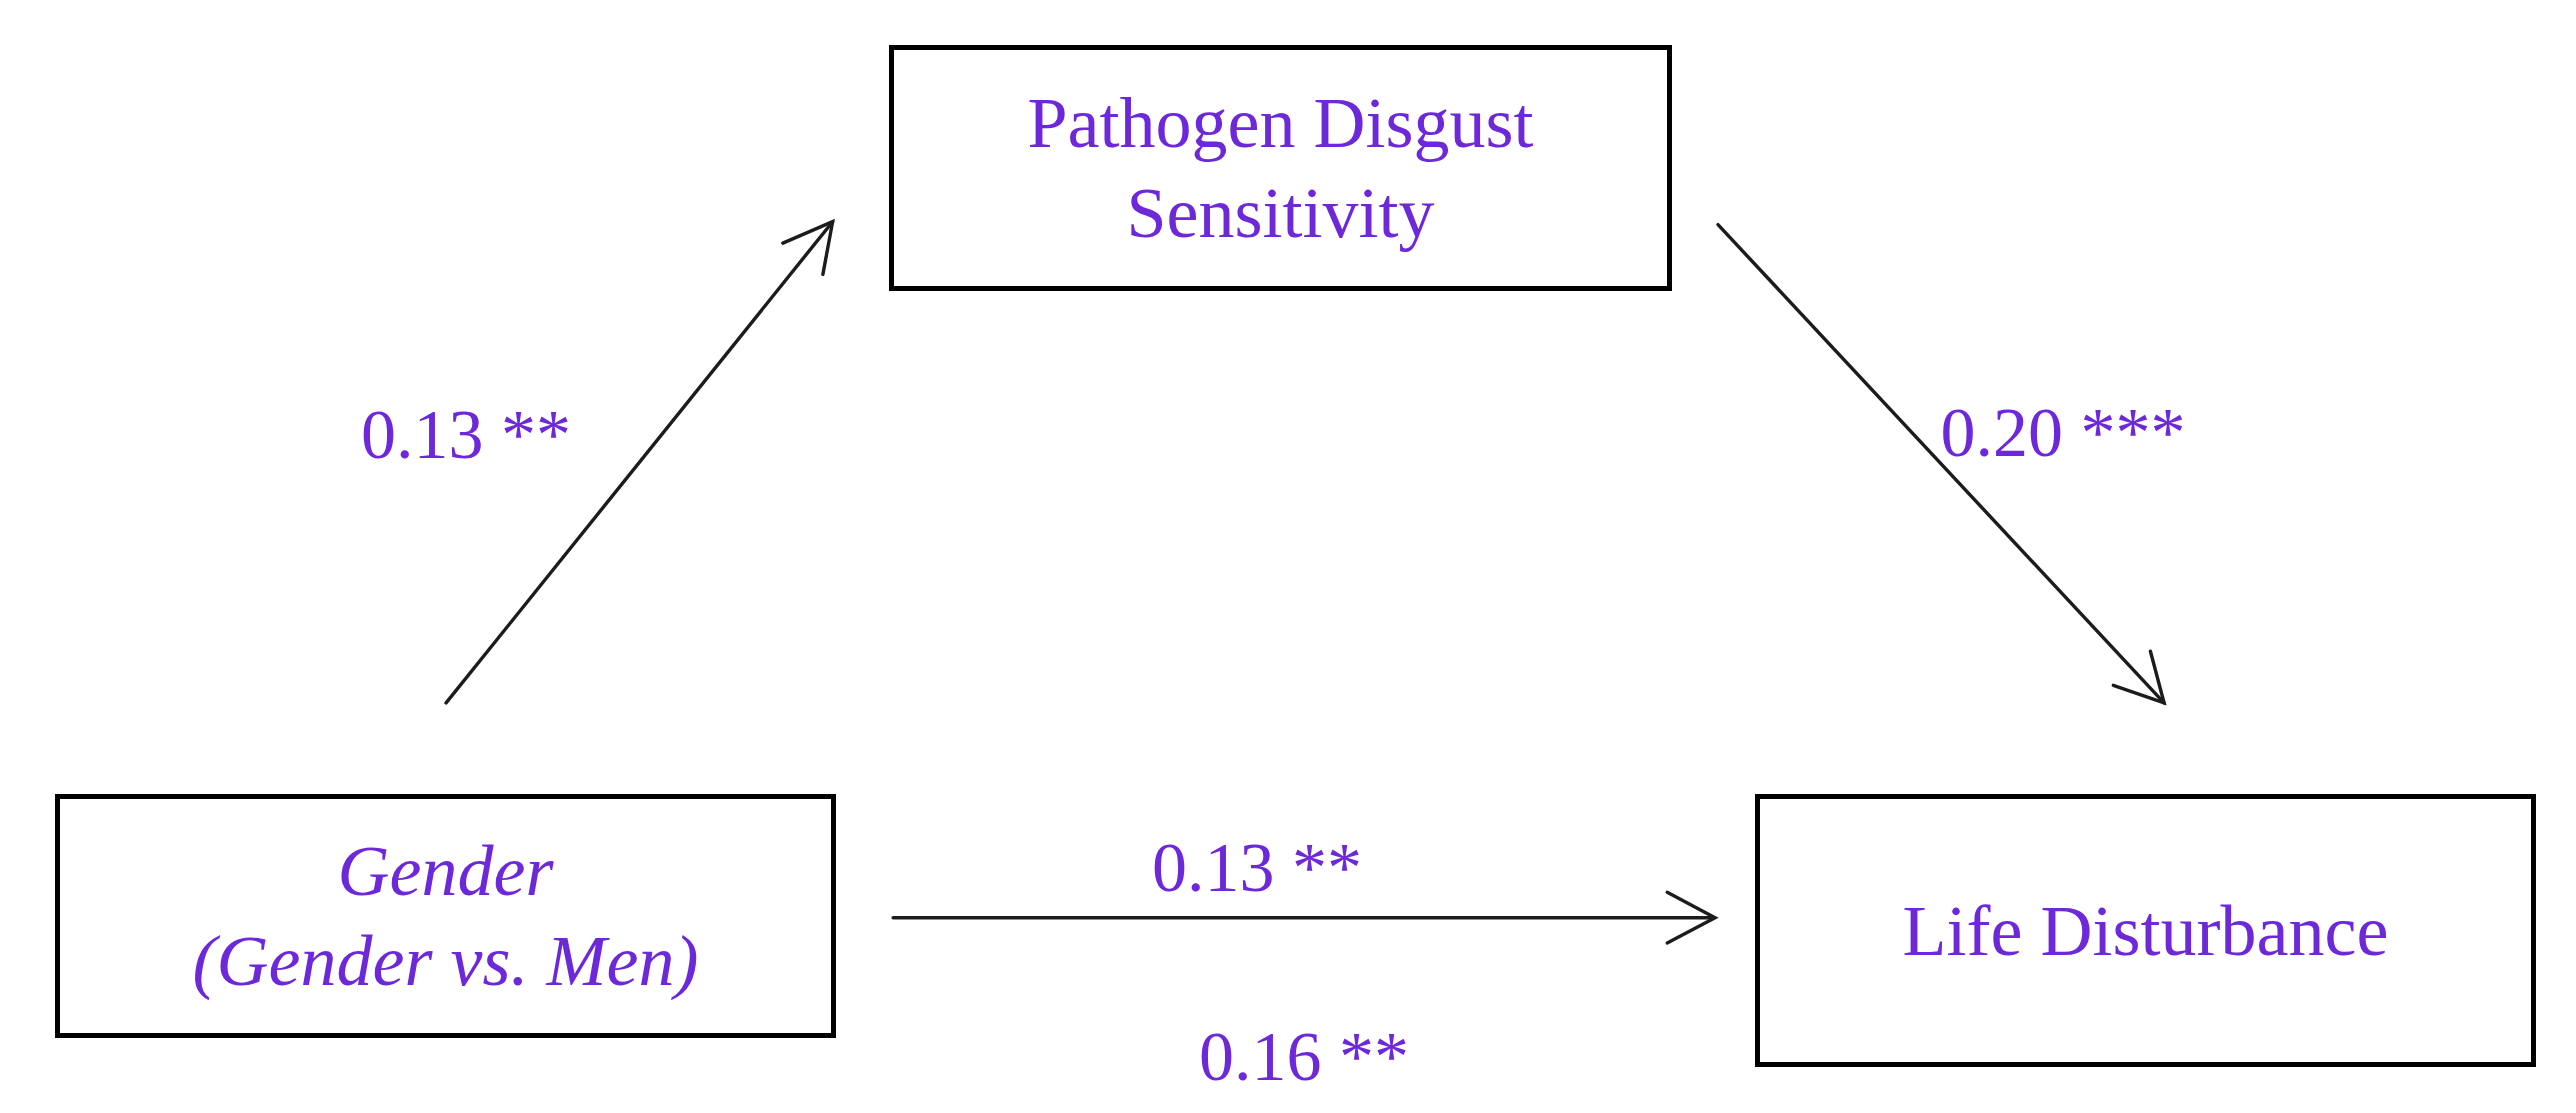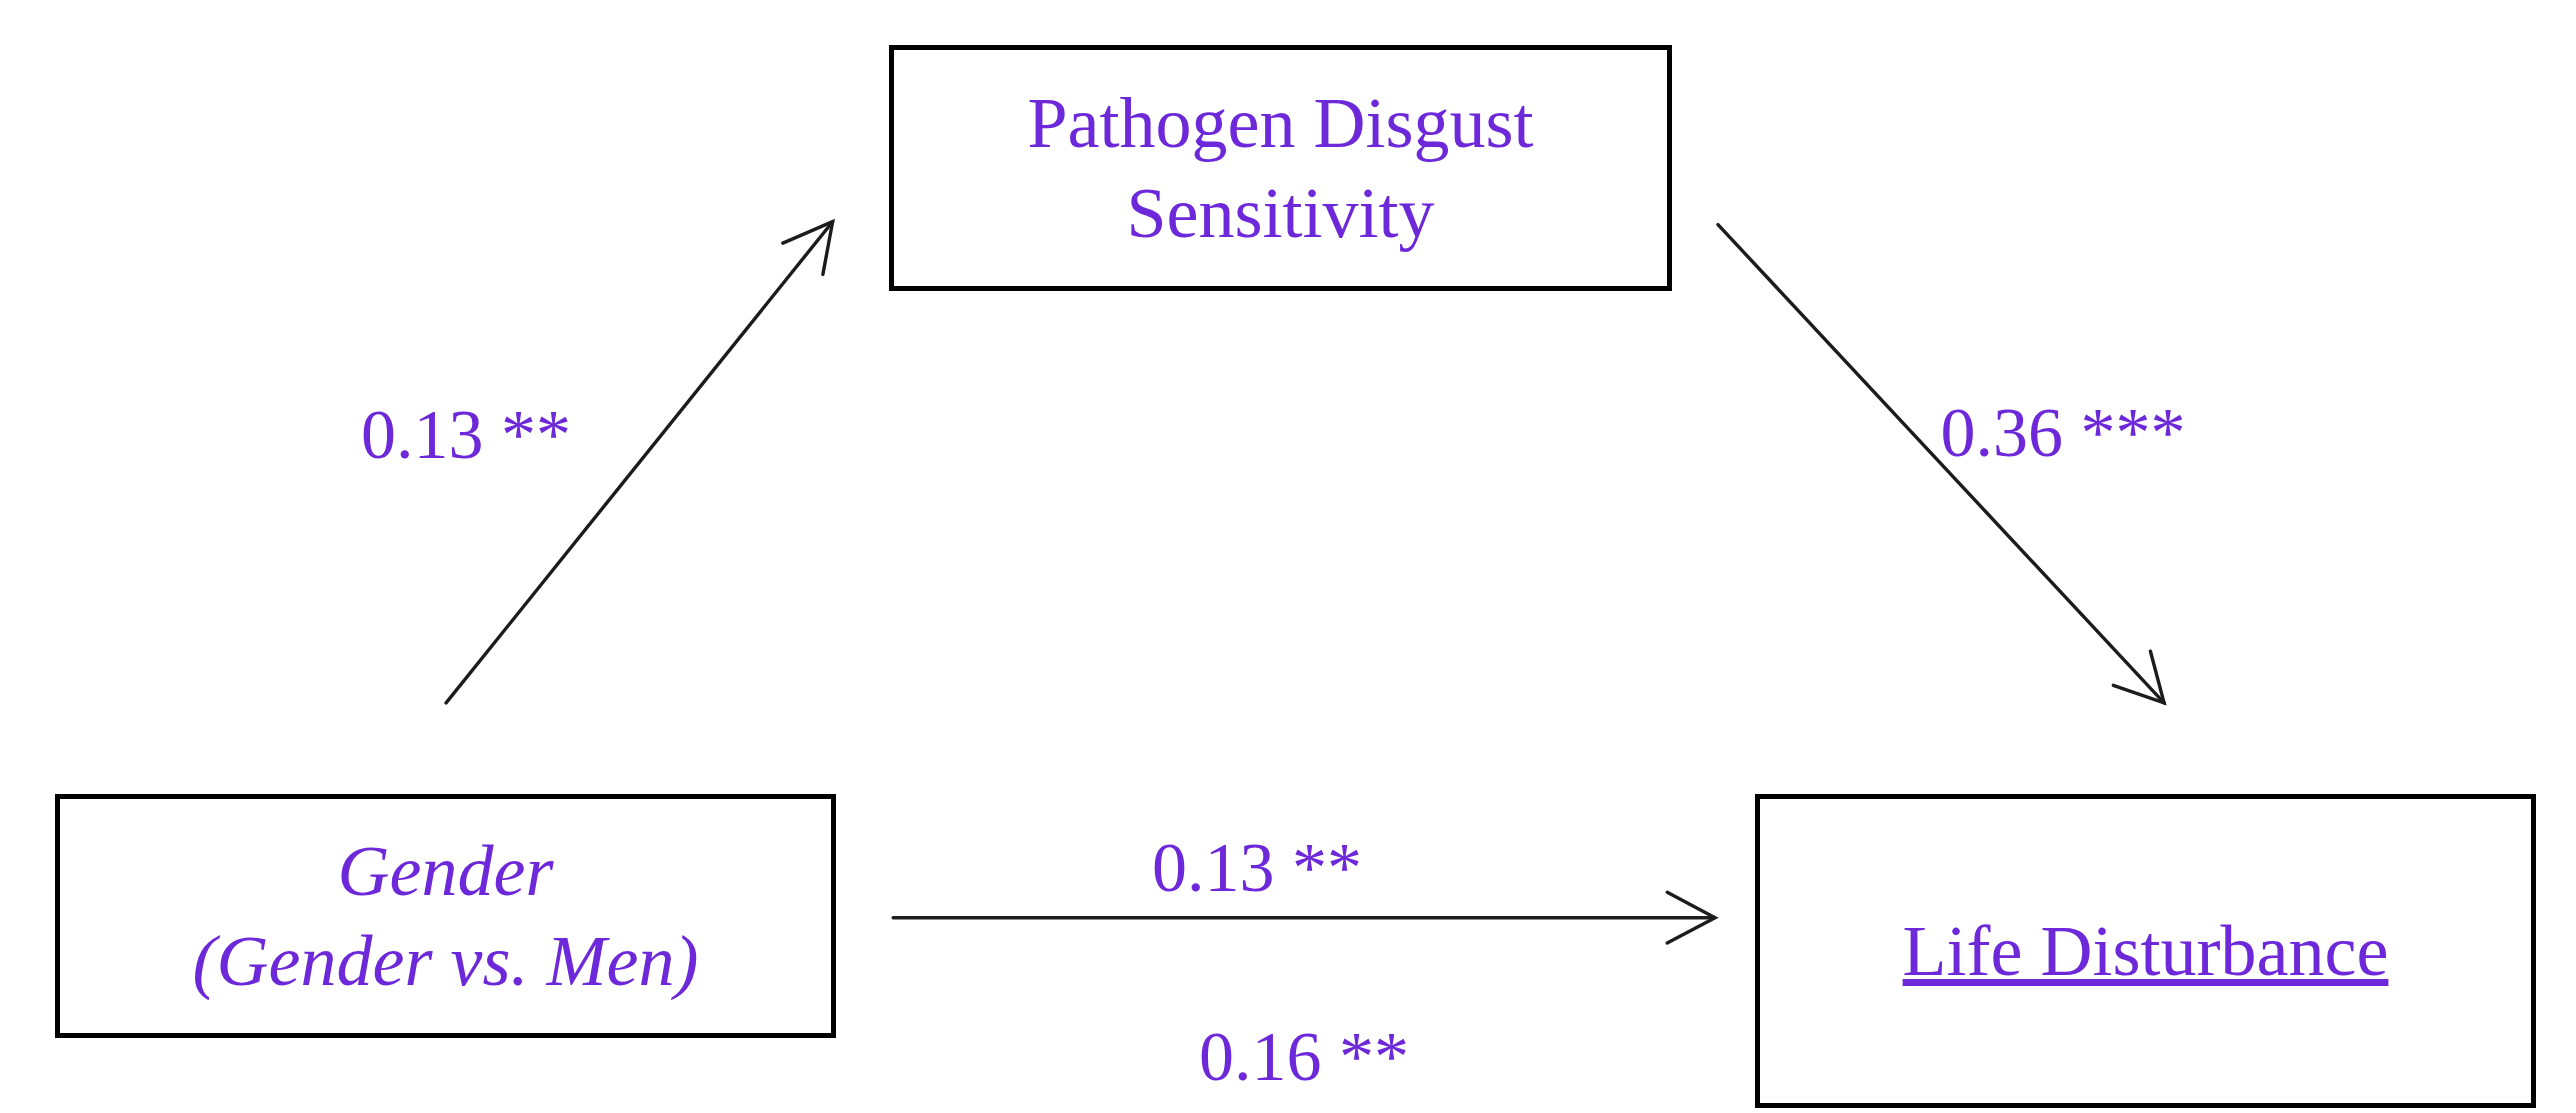--- a/index.html
+++ b/index.html
@@ -28,21 +28,21 @@
     flex-direction: column;
     align-items: center;
     justify-content: center;
     text-align: center;
     font-size: 72px;
     line-height: 90px;
     white-space: nowrap;
   }
   .node-mediator  { left: 889px;  top: 45px;  width: 783px; height: 246px; }
   .node-predictor { left: 55px;   top: 794px; width: 781px; height: 244px; font-style: italic; }
-  .node-outcome   { left: 1755px; top: 794px; width: 781px; height: 314px; text-decoration: underline; }
+  .node-outcome   { left: 1755px; top: 794px; width: 781px; height: 273px; }
   .coef {
     position: absolute;
     font-size: 70px;
     line-height: 70px;
     white-space: nowrap;
     transform: translate(-50%, -50%);
     text-align: center;
   }
   .coef-a       { left: 466px;  top: 435px; }
   .coef-b       { left: 2063px; top: 433px; }
@@ -80,18 +80,18 @@
   <div class="node node-predictor">
     <span>Gender</span>
     <span>(Gender vs. Men)</span>
   </div>
 
   <div class="node node-outcome">
     <span>Life Disturbance</span>
   </div>
 
   <div class="coef coef-a">0.13 **</div>
-  <div class="coef coef-b">0.36 ***</div>
+  <div class="coef coef-b">0.20 ***</div>
   <div class="coef coef-direct">0.13 **</div>
   <div class="coef coef-total">0.16 **</div>
 
 </div>
 
 
 </body></html>

